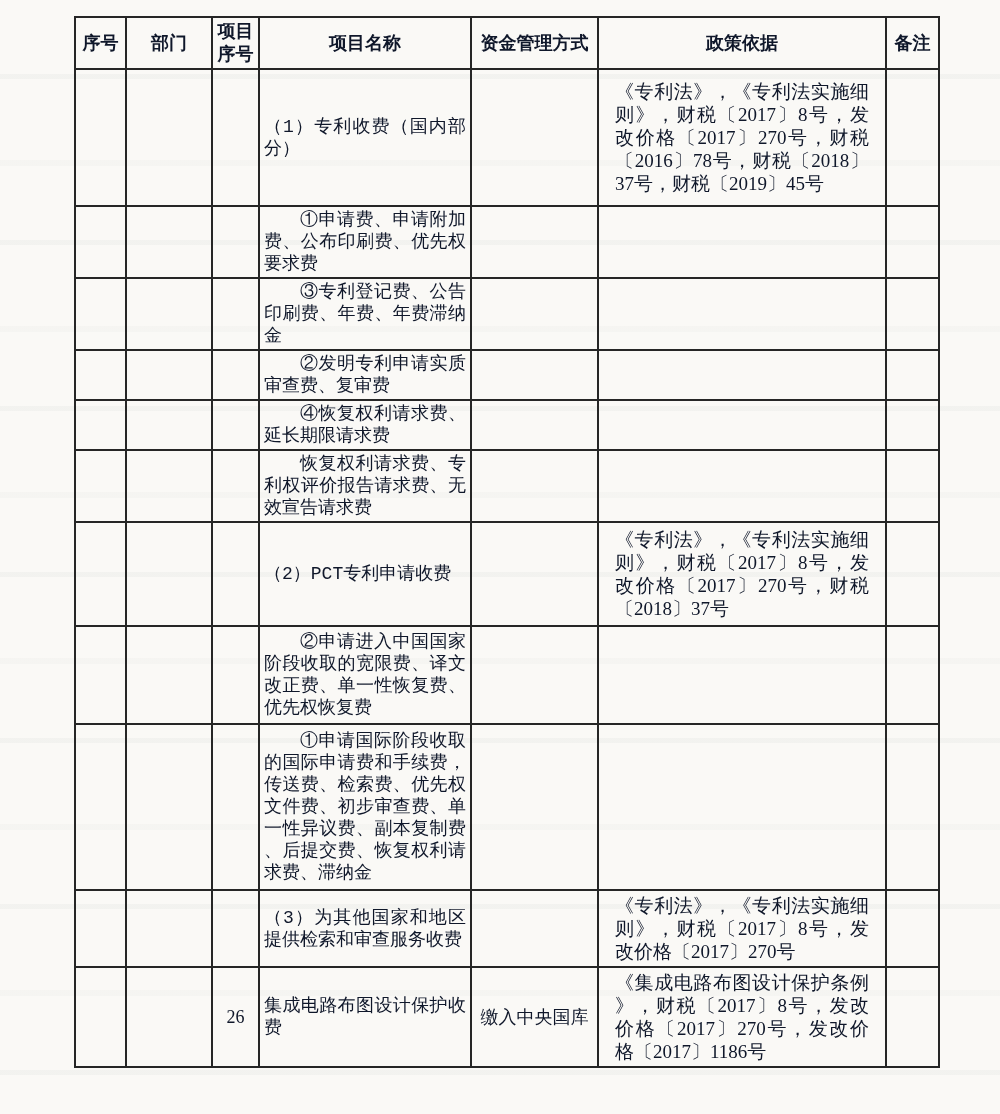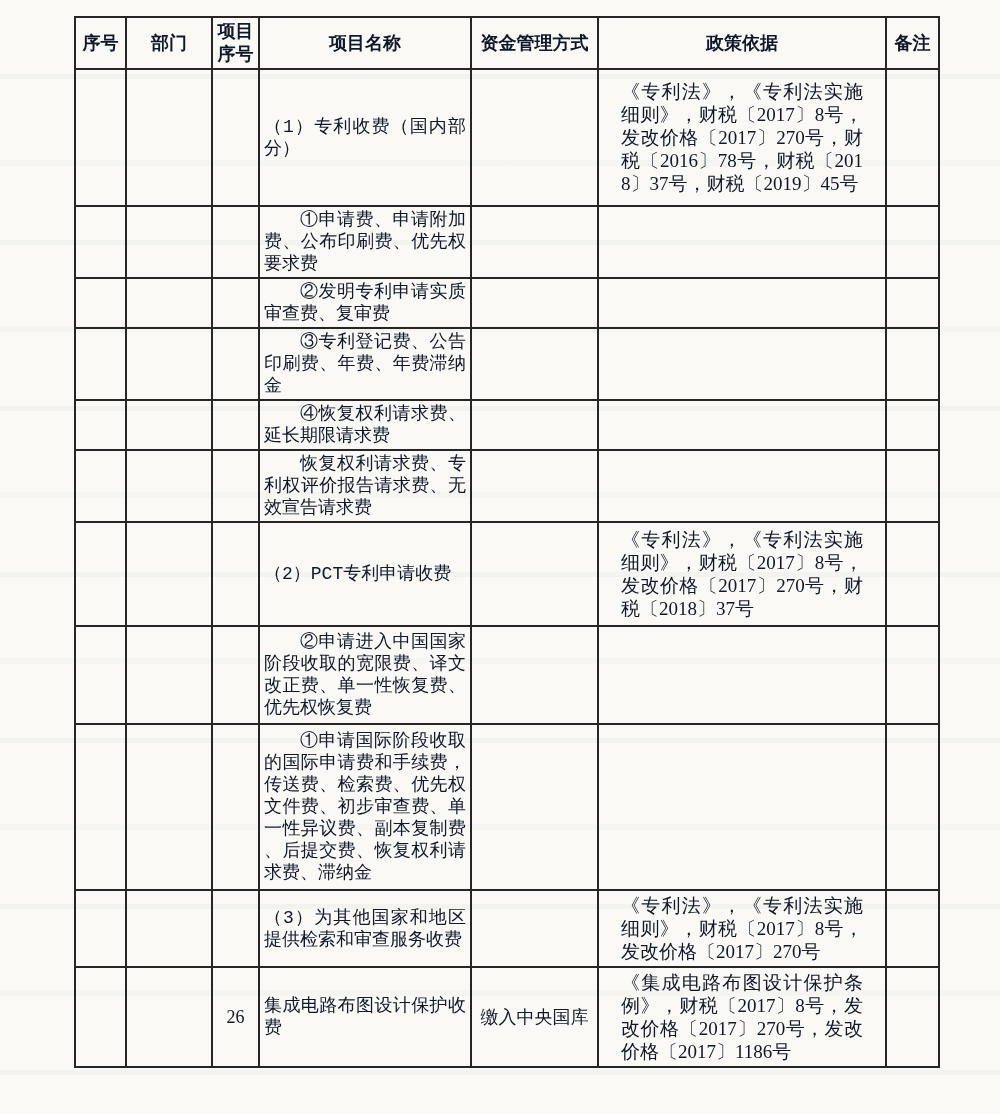--- a/index.html
+++ b/index.html
@@ -53,21 +53,21 @@
   td.c-seq, td.c-dept, td.c-itemno, td.c-fund, td.c-note { text-align: center; }
   td.c-name {
     text-align: justify;
     padding: 2px 4px;
     font-family: Liberation Mono, monospace;
   }
   td.c-name.ind { text-indent: 2em; margin-left: 32px; }
   td.c-fund { font-size: 18px; }
   td.c-policy {
     text-align: justify;
-    padding: 3px 22px;
+    padding: 3px 16px;
     font-size: 19px;
     line-height: 23px;
   }
   td.c-itemno { font-size: 18px; }
 </style>
 </head>
 <body>
 
 <div class="page">
   <table class="fee-table">
@@ -103,34 +103,34 @@
       </tr>
       <tr style="height:66px">
         <td class="c-seq"></td>
         <td class="c-dept"></td>
         <td class="c-itemno"></td>
         <td class="c-name ind">①申请费、申请附加费、公布印刷费、优先权要求费</td>
         <td class="c-fund"></td>
         <td class="c-policy"></td>
         <td class="c-note"></td>
       </tr>
+      <tr style="height:68px">
+        <td class="c-seq"></td>
+        <td class="c-dept"></td>
+        <td class="c-itemno"></td>
+        <td class="c-name ind">③专利登记费、公告印刷费、年费、年费滞纳金</td>
+        <td class="c-fund"></td>
+        <td class="c-policy"></td>
+        <td class="c-note"></td>
+      </tr>
       <tr style="height:46px">
         <td class="c-seq"></td>
         <td class="c-dept"></td>
         <td class="c-itemno"></td>
         <td class="c-name ind">②发明专利申请实质审查费、复审费</td>
-        <td class="c-fund"></td>
-        <td class="c-policy"></td>
-        <td class="c-note"></td>
-      </tr>
-      <tr style="height:68px">
-        <td class="c-seq"></td>
-        <td class="c-dept"></td>
-        <td class="c-itemno"></td>
-        <td class="c-name ind">③专利登记费、公告印刷费、年费、年费滞纳金</td>
         <td class="c-fund"></td>
         <td class="c-policy"></td>
         <td class="c-note"></td>
       </tr>
       <tr style="height:47px">
         <td class="c-seq"></td>
         <td class="c-dept"></td>
         <td class="c-itemno"></td>
         <td class="c-name ind">④恢复权利请求费、延长期限请求费</td>
         <td class="c-fund"></td>

